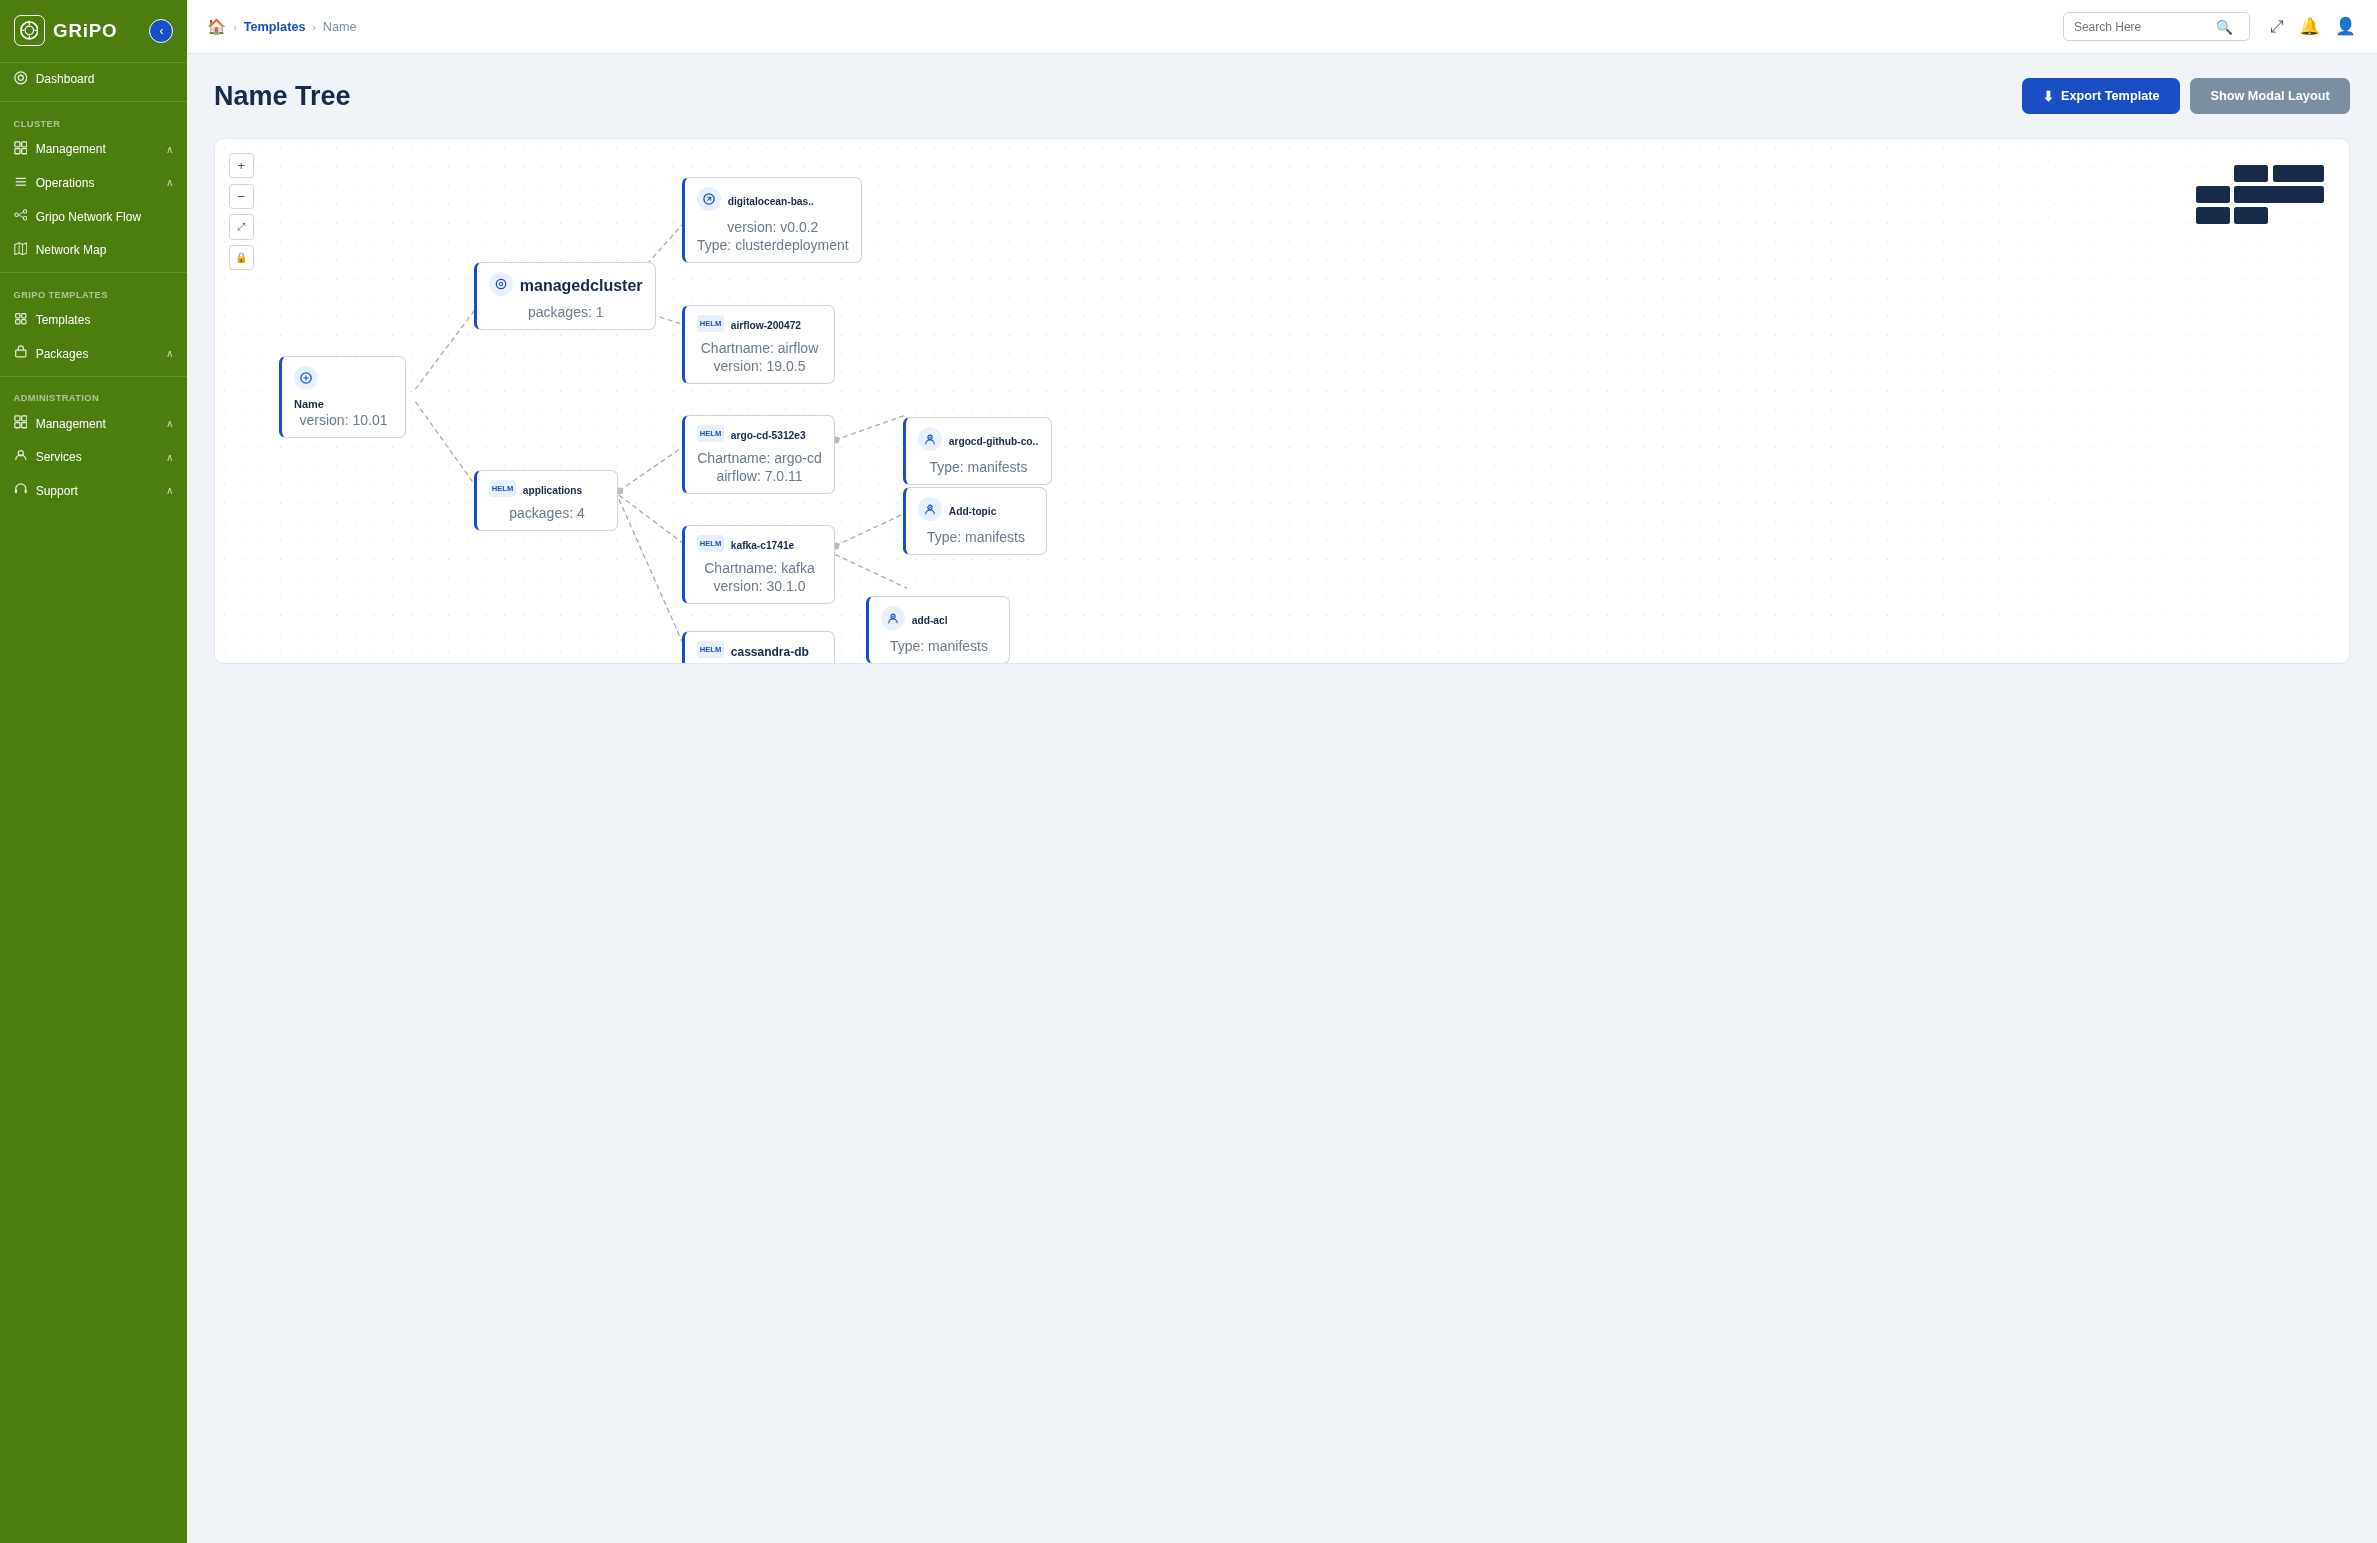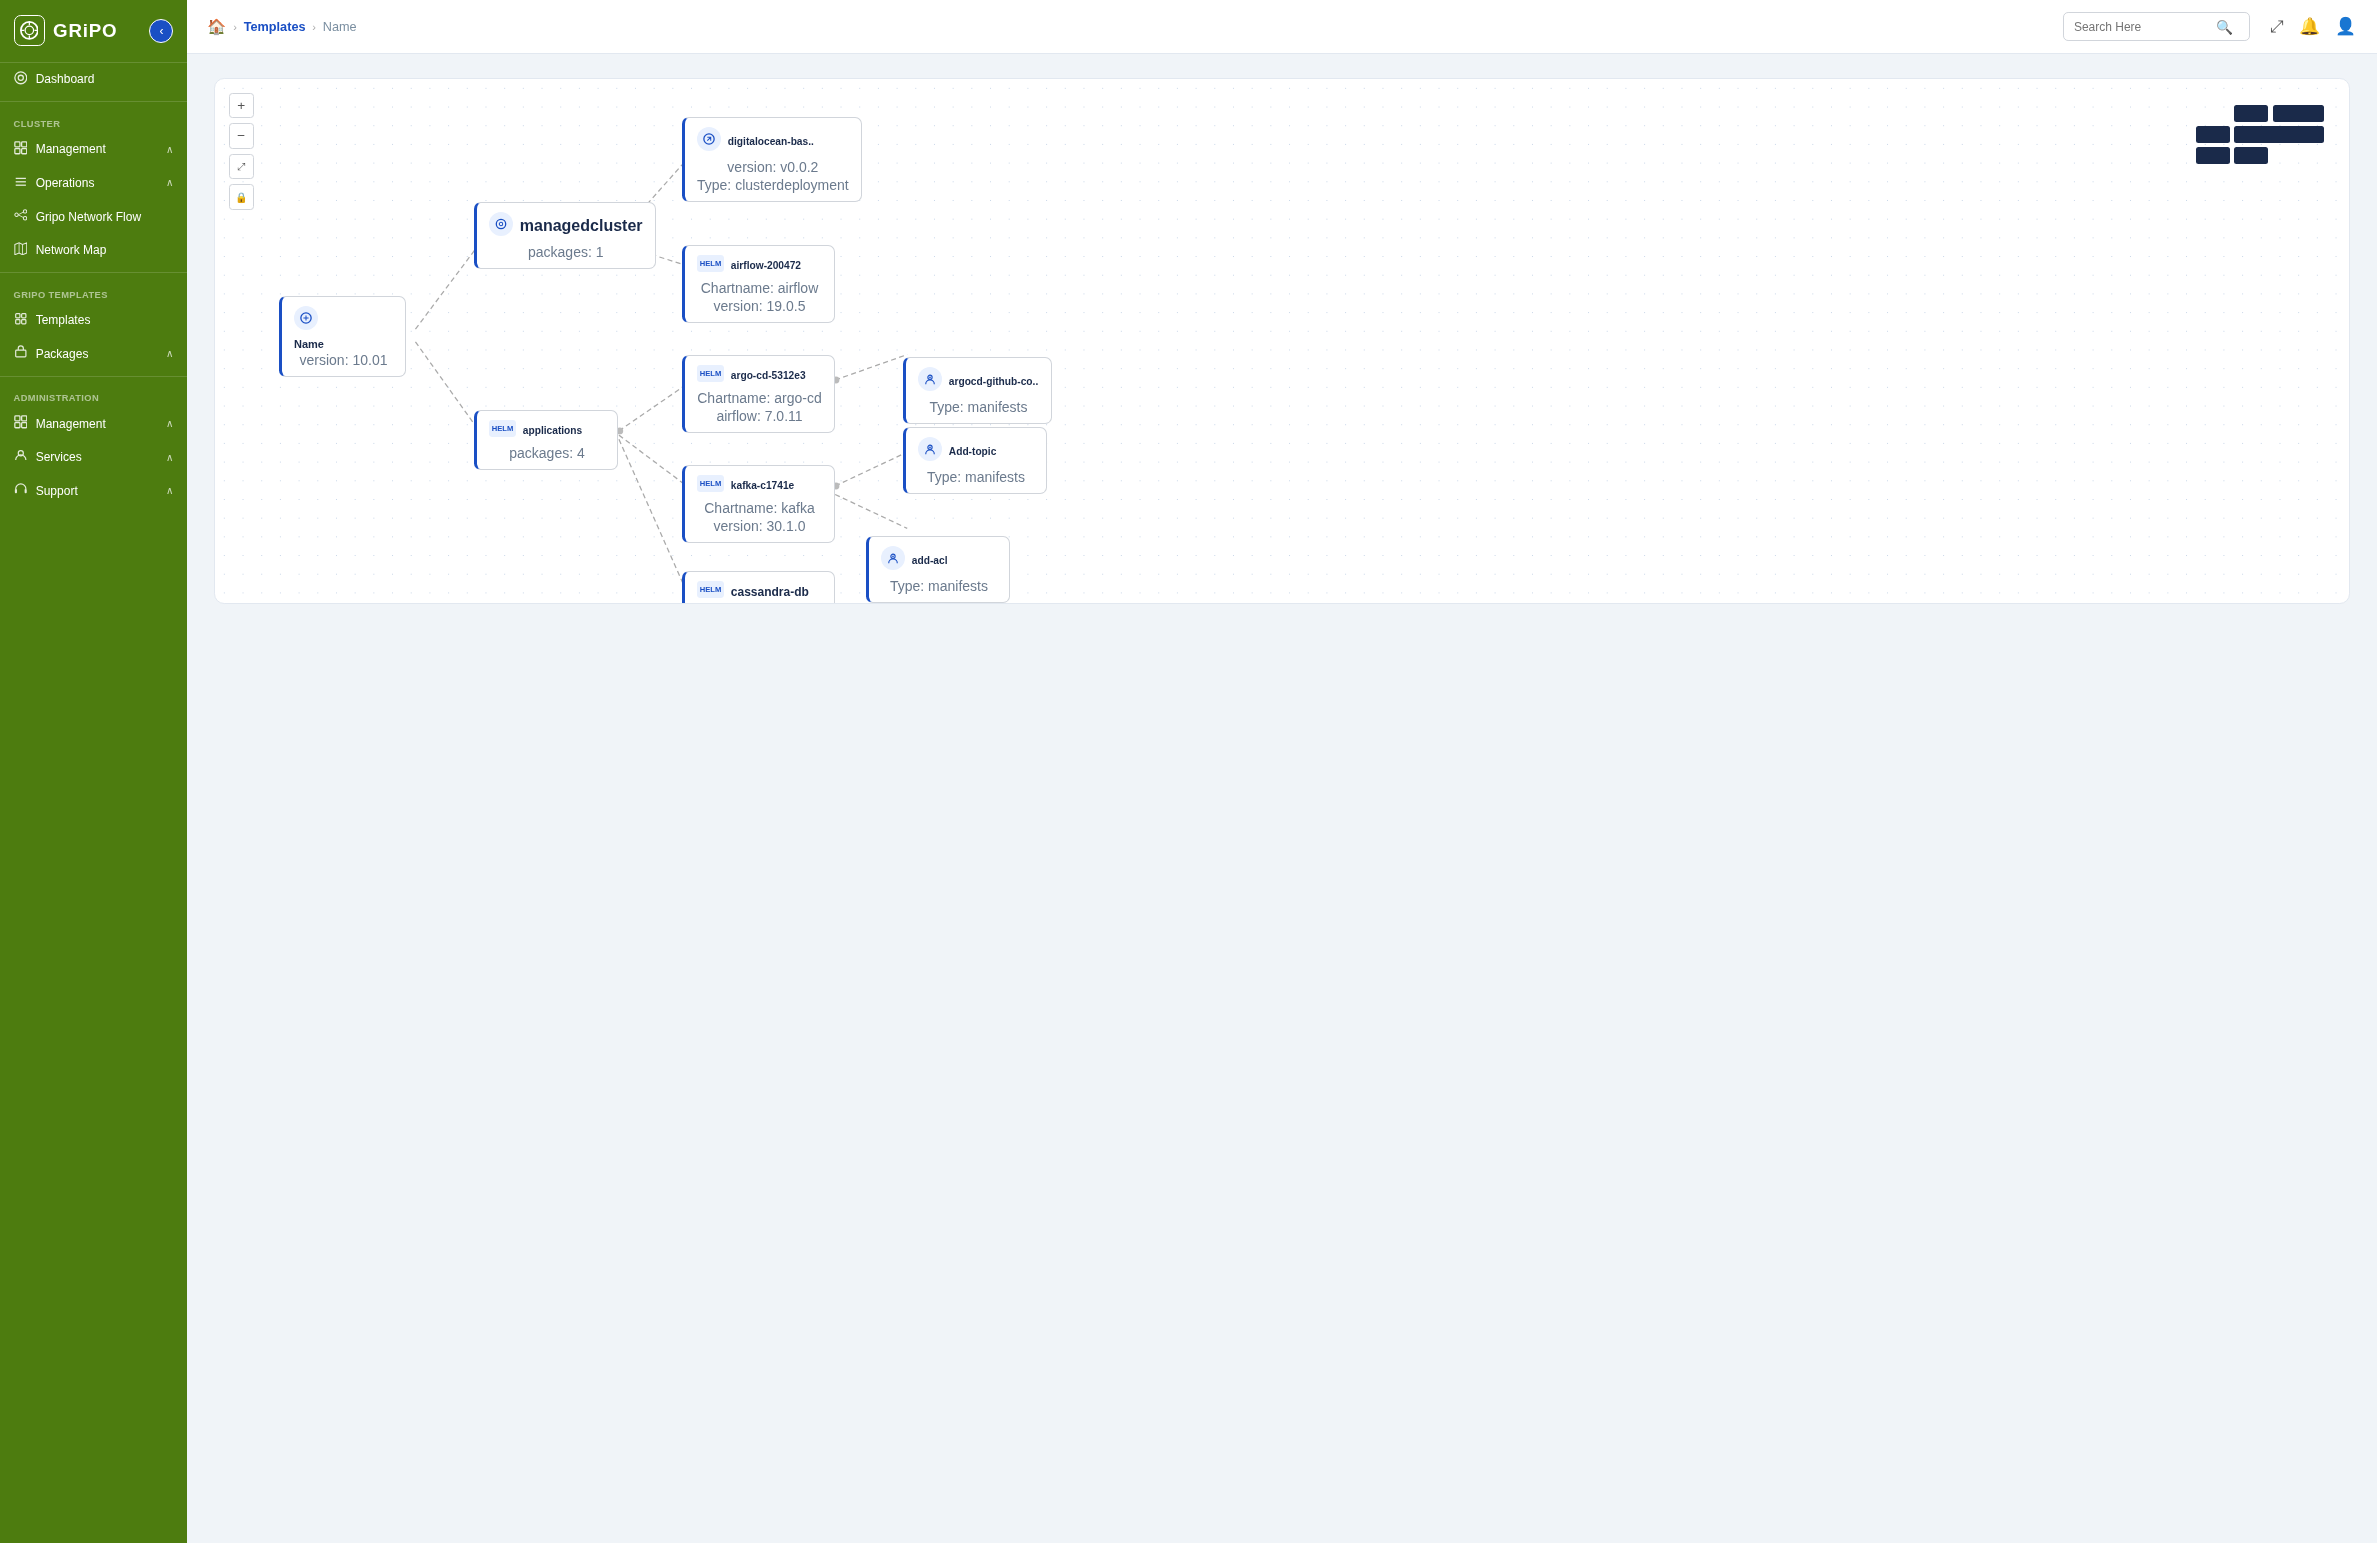--- a/index.html
+++ b/index.html
@@ -410,20 +410,30 @@
       <span style="color:#999;font-size:13.6px;">🔍</span>
     </div>
     <div class="header-icons">
       <span class="header-icon">⤢</span>
       <span class="header-icon">🔔</span>
       <span class="header-icon">👤</span>
     </div>
   </header>
 
   <div class="content">
+    <div class="content-header">
+      <h1 class="page-title">Name Tree</h1>
+      <div class="action-buttons">
+        <button class="btn-export">
+          <span style="font-size:13.6px;">⬇</span>
+          <span>Export Template</span>
+        </button>
+        <button class="btn-modal">Show Modal Layout</button>
+      </div>
+    </div>
 
     <div class="tree-canvas">
 
       <div class="tree-controls">
         <div class="tree-control-btn">+</div>
         <div class="tree-control-btn">−</div>
         <div class="tree-control-btn" style="font-size:10.2px;">⤢</div>
         <div class="tree-control-btn" style="font-size:10.2px;">🔒</div>
       </div>
 

